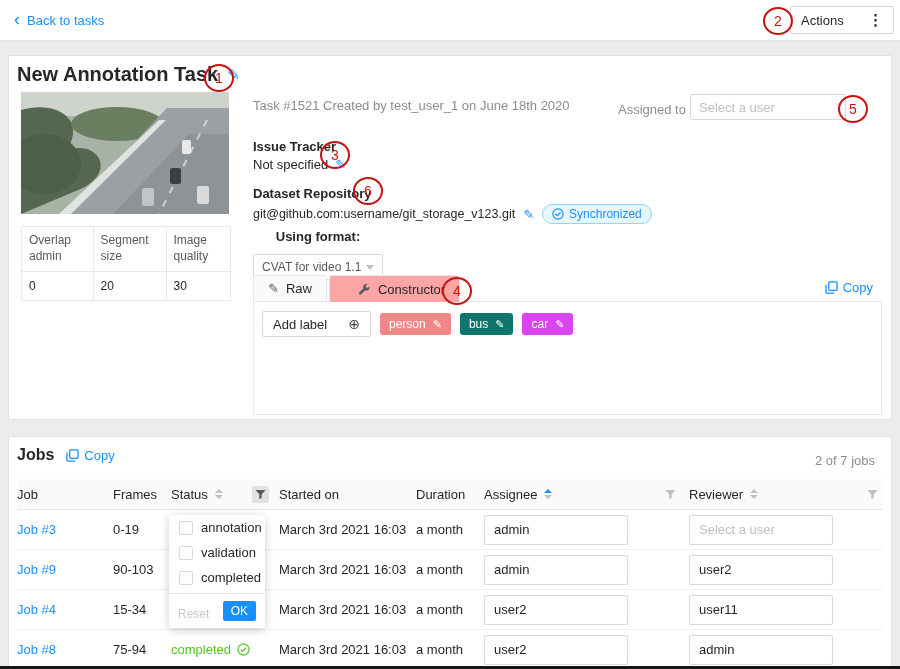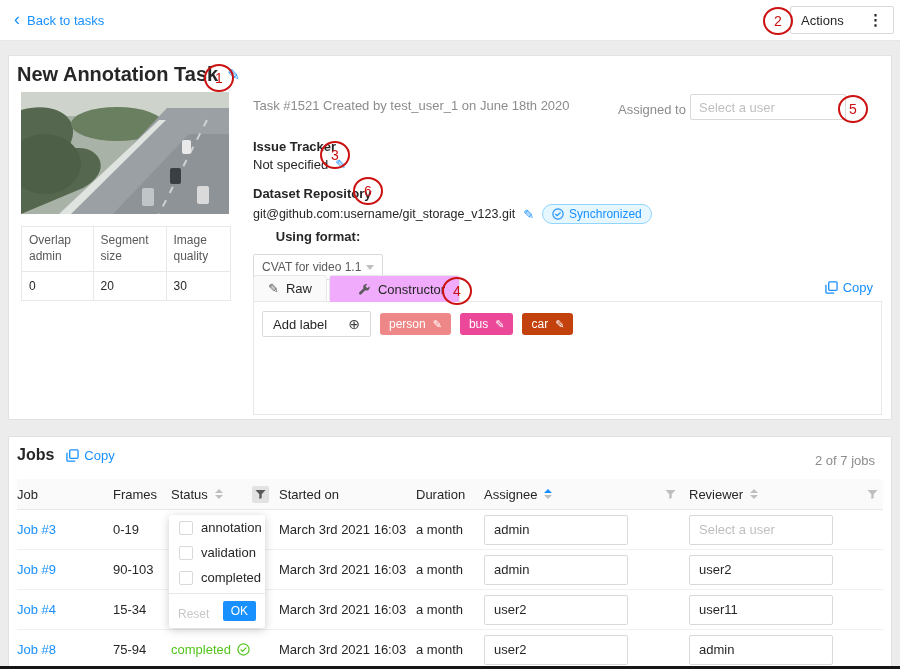--- a/index.html
+++ b/index.html
@@ -38,32 +38,32 @@
   .repo-row{position:absolute;left:244px;top:148px;display:flex;align-items:center;gap:8px;font-size:12.5px;}
   .sync-badge{display:inline-flex;align-items:center;gap:5px;font-size:12px;color:#1890ff;background:#e6f7ff;border:1px solid #91d5ff;border-radius:11px;padding:2px 9px;}
   .format-row{position:absolute;left:244px;top:173px;display:flex;align-items:center;gap:10px;font-size:13px;flex-direction:column;}
   .format-select{width:130px;height:26px;box-sizing:border-box;border:1px solid #d9d9d9;border-radius:2px;background:#fff;display:flex;align-items:center;justify-content:space-between;padding:0 8px;font-size:12px;color:#595959;cursor:pointer;}
   .select-caret{width:0;height:0;border-left:4px solid transparent;border-right:4px solid transparent;border-top:5px solid #bfbfbf;}
   .checkbox{width:16px;height:16px;border-radius:2px;background:#1890ff;color:#fff;font-size:11px;line-height:16px;text-align:center;display:inline-block;cursor:pointer;}
 
   
   .tabs-row{position:absolute;left:244px;top:219px;display:flex;align-items:flex-end;}
   .tab{height:27px;box-sizing:border-box;display:flex;align-items:center;gap:7px;padding:0 14px;font-size:13px;color:#262626;background:#fafafa;border:1px solid #e8e8e8;border-radius:3px 3px 0 0;margin-right:2px;cursor:pointer;}
-  .tab.active{background:#f0abfc;border-bottom:1px solid #fff;height:28px;position:relative;z-index:2;margin-bottom:-1px;padding-left:28px;}
+  .tab.active{background:#fca5a5;border-bottom:1px solid #fff;height:28px;position:relative;z-index:2;margin-bottom:-1px;padding-left:28px;}
   .pencil-dark{color:#595959;font-size:13px;}
   .copy-link{position:absolute;right:18px;top:224px;display:flex;align-items:center;gap:5px;color:#1890ff;font-size:13px;cursor:pointer;}
   .constructor-box{position:absolute;left:244px;top:245px;right:9px;height:112px;border:1px solid #e8e8e8;background:#fff;}
   .labels-row{position:absolute;left:8px;top:9px;display:flex;align-items:center;gap:9px;}
   .add-label-btn{height:26px;box-sizing:border-box;display:flex;align-items:center;gap:21px;border:1px solid #d9d9d9;border-radius:2px;background:#fff;padding:0 10px;font-size:13px;color:#262626;cursor:pointer;}
   .plus-circle{font-size:14px;color:#434343;}
   .tag{height:22px;border-radius:3px;color:#fff;font-size:12px;display:inline-flex;align-items:center;gap:7px;padding:0 9px;cursor:pointer;}
   .tag-pencil{color:#fff;font-size:11px;}
   .tag-person{background:#ee8787;}
-  .tag-bus{background:#ec4899;}
-  .tag-car{background:#c2410c;}
+  .tag-bus{background:#0f766e;}
+  .tag-car{background:#d946ef;}
 
   
   .jobs-header{position:absolute;left:8px;top:9px;display:flex;align-items:center;gap:12px;}
   .jobs-title{font-size:16px;font-weight:700;color:#262626;}
   .jobs-count{position:absolute;right:16px;top:16px;font-size:13px;color:#8c8c8c;}
   .jtable{position:absolute;left:8px;right:8px;top:42px;}
   .jrow{display:grid;grid-template-columns:96px 58px 108px 137px 68px 205px 1fr;align-items:center;height:39px;border-bottom:1px solid #f0f0f0;font-size:13px;}
   .jrow.jhead{height:30px;background:#fafafa;border-bottom:1px solid #e8e8e8;font-weight:500;color:#262626;}
   .hcell{display:flex;align-items:center;gap:5px;}
   .sorter{display:inline-flex;flex-direction:column;align-items:center;cursor:pointer;margin-left:2px;}

